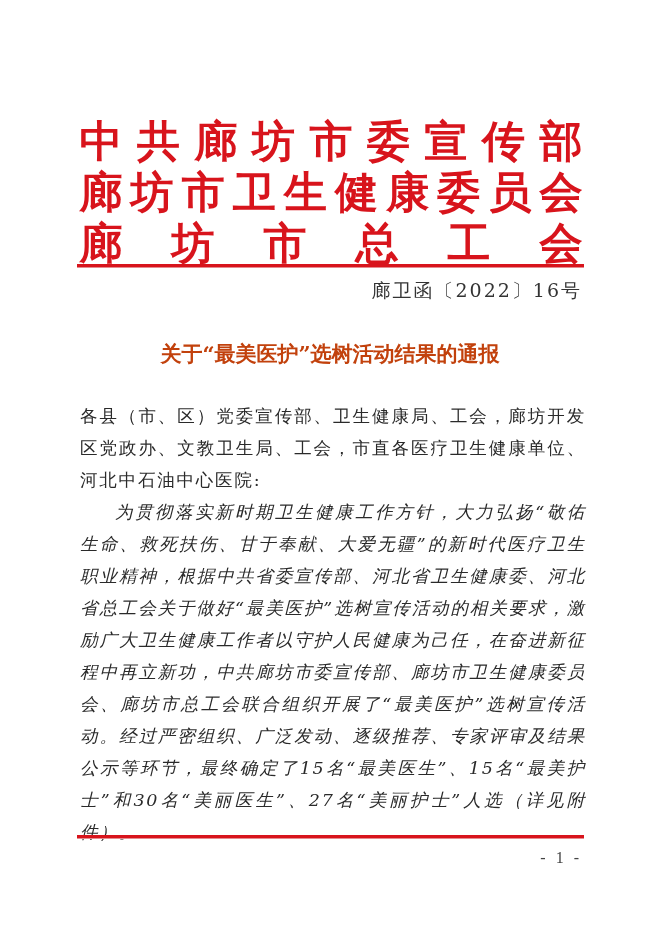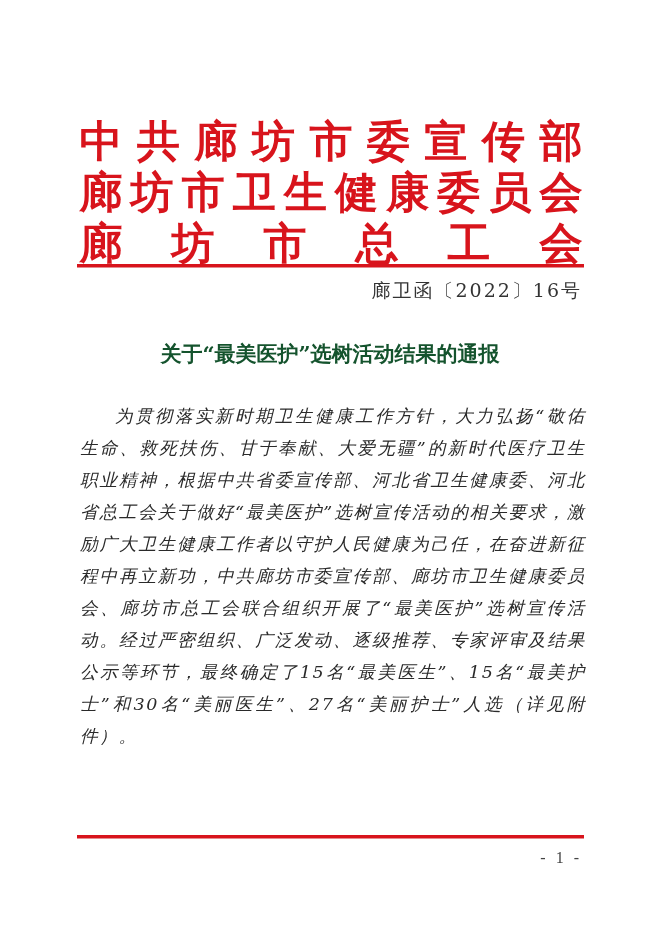--- a/index.html
+++ b/index.html
@@ -65,21 +65,21 @@
       font-family: "DejaVu Serif", "Liberation Serif", serif;
     }
     .doc-title {
       position: absolute;
       left: 0;
       width: 660px;
       top: 340px;
       text-align: center;
       font-size: 21px;
       font-weight: bold;
-      color: #14532d;
+      color: #c2410c;
       font-family: "DejaVu Serif", "Liberation Serif", serif;
     }
     .body-text {
       position: absolute;
       left: 80px;
       top: 400px;
       width: 506px;
       font-size: 17.5px;
       line-height: 32px;
       color: #2a2a2a;
@@ -143,20 +143,21 @@
     </div>
   </div>
 
   <div class="red-rule top"></div>
 
   <div class="doc-number">廊卫函〔2022〕16号</div>
 
   <div class="doc-title">关于“最美医护”选树活动结果的通报</div>
 
   <div class="body-text">
+    <p>各县（市、区）党委宣传部、卫生健康局、工会，廊坊开发区党政办、文教卫生局、工会，市直各医疗卫生健康单位、河北中石油中心医院:</p>
     <p class="indent">为贯彻落实新时期卫生健康工作方针，大力弘扬“敬佑生命、救死扶伤、甘于奉献、大爱无疆”的新时代医疗卫生职业精神，根据中共省委宣传部、河北省卫生健康委、河北省总工会关于做好“最美医护”选树宣传活动的相关要求，激励广大卫生健康工作者以守护人民健康为己任，在奋进新征程中再立新功，中共廊坊市委宣传部、廊坊市卫生健康委员会、廊坊市总工会联合组织开展了“最美医护”选树宣传活动。经过严密组织、广泛发动、逐级推荐、专家评审及结果公示等环节，最终确定了15名“最美医生”、15名“最美护士”和30名“美丽医生”、27名“美丽护士”人选（详见附件）。</p>
   </div>
 
   <div class="red-rule bottom"></div>
 
   <div class="page-number">- 1 -</div>
 
 </div>
 
 </body></html>

